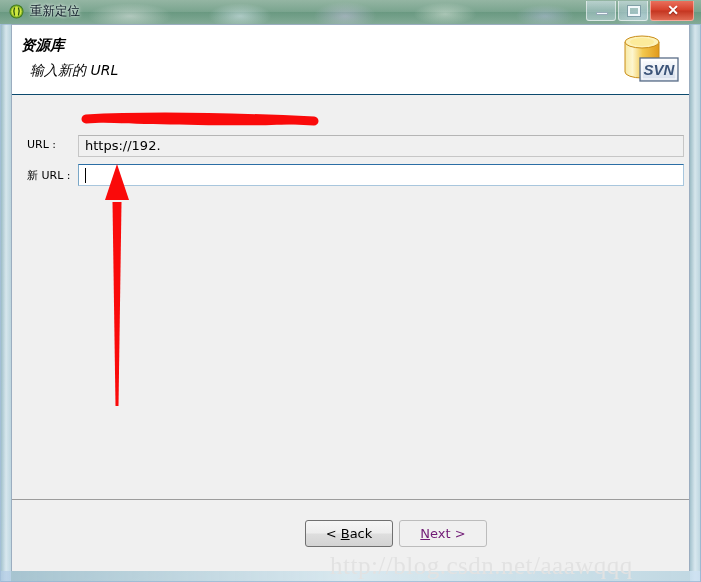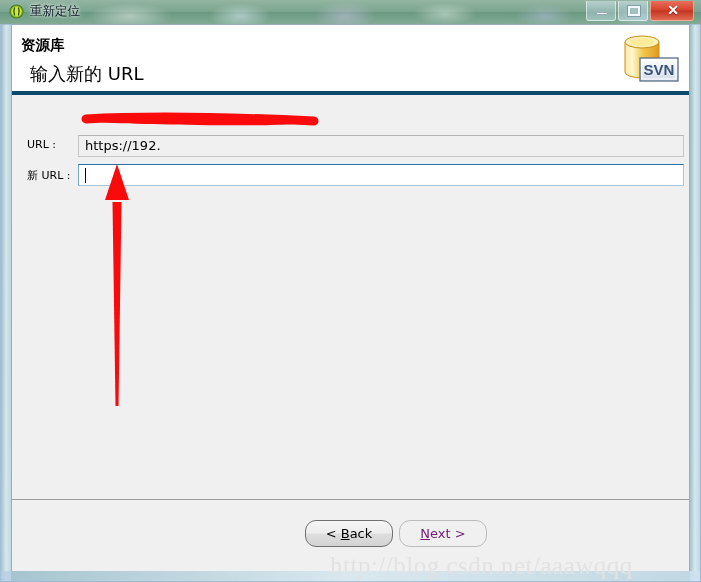--- a/index.html
+++ b/index.html
@@ -133,35 +133,36 @@
     border: 1px solid #9badc0;
     box-sizing: border-box;
   }
 
   
   #header {
     position: absolute;
     left: 0; top: 0;
     width: 677px; height: 70px;
     background: #ffffff;
-    border-bottom: 4px solid #0c4a6e;
-    box-sizing: border-box;
+    border-bottom: 1px solid #0c4a6e;
+    box-sizing: border-box;
+    font-style: italic;
   }
   #header-title {
     position: absolute;
     left: 9px; top: 11px;
     font-size: 14.5px;
     font-weight: bold;
     color: #000000;
     font-family: "DejaVu Sans", "Liberation Sans", sans-serif;
   }
   #header-sub {
     position: absolute;
     left: 18px; top: 37px;
-    font-size: 18px;
+    font-size: 14px;
     color: #000000;
     font-family: "DejaVu Sans", "Liberation Sans", sans-serif;
   }
   #header-icon {
     position: absolute;
     right: 6px; top: 5px;
     width: 68px; height: 60px;
   }
 
   
@@ -236,21 +237,21 @@
     left: 0; top: 474px;
     width: 677px; height: 71px;
     background: #f0f0f0;
     border-top: 1px solid #9c9c9c;
   }
   .dlg-btn {
     position: absolute;
     top: 20px;
     height: 27px;
     box-sizing: border-box;
-    border-radius: 11px;
+    border-radius: 3px;
     font-size: 13px;
     font-family: "DejaVu Sans", "Liberation Sans", sans-serif;
     text-align: center;
     line-height: 25px;
     cursor: default;
     white-space: nowrap;
   }
   .dlg-btn.enabled {
     background: linear-gradient(to bottom, #f6f6f6 0%, #ededed 48%, #dedede 52%, #d3d3d3 100%);
     border: 1px solid #707070;

